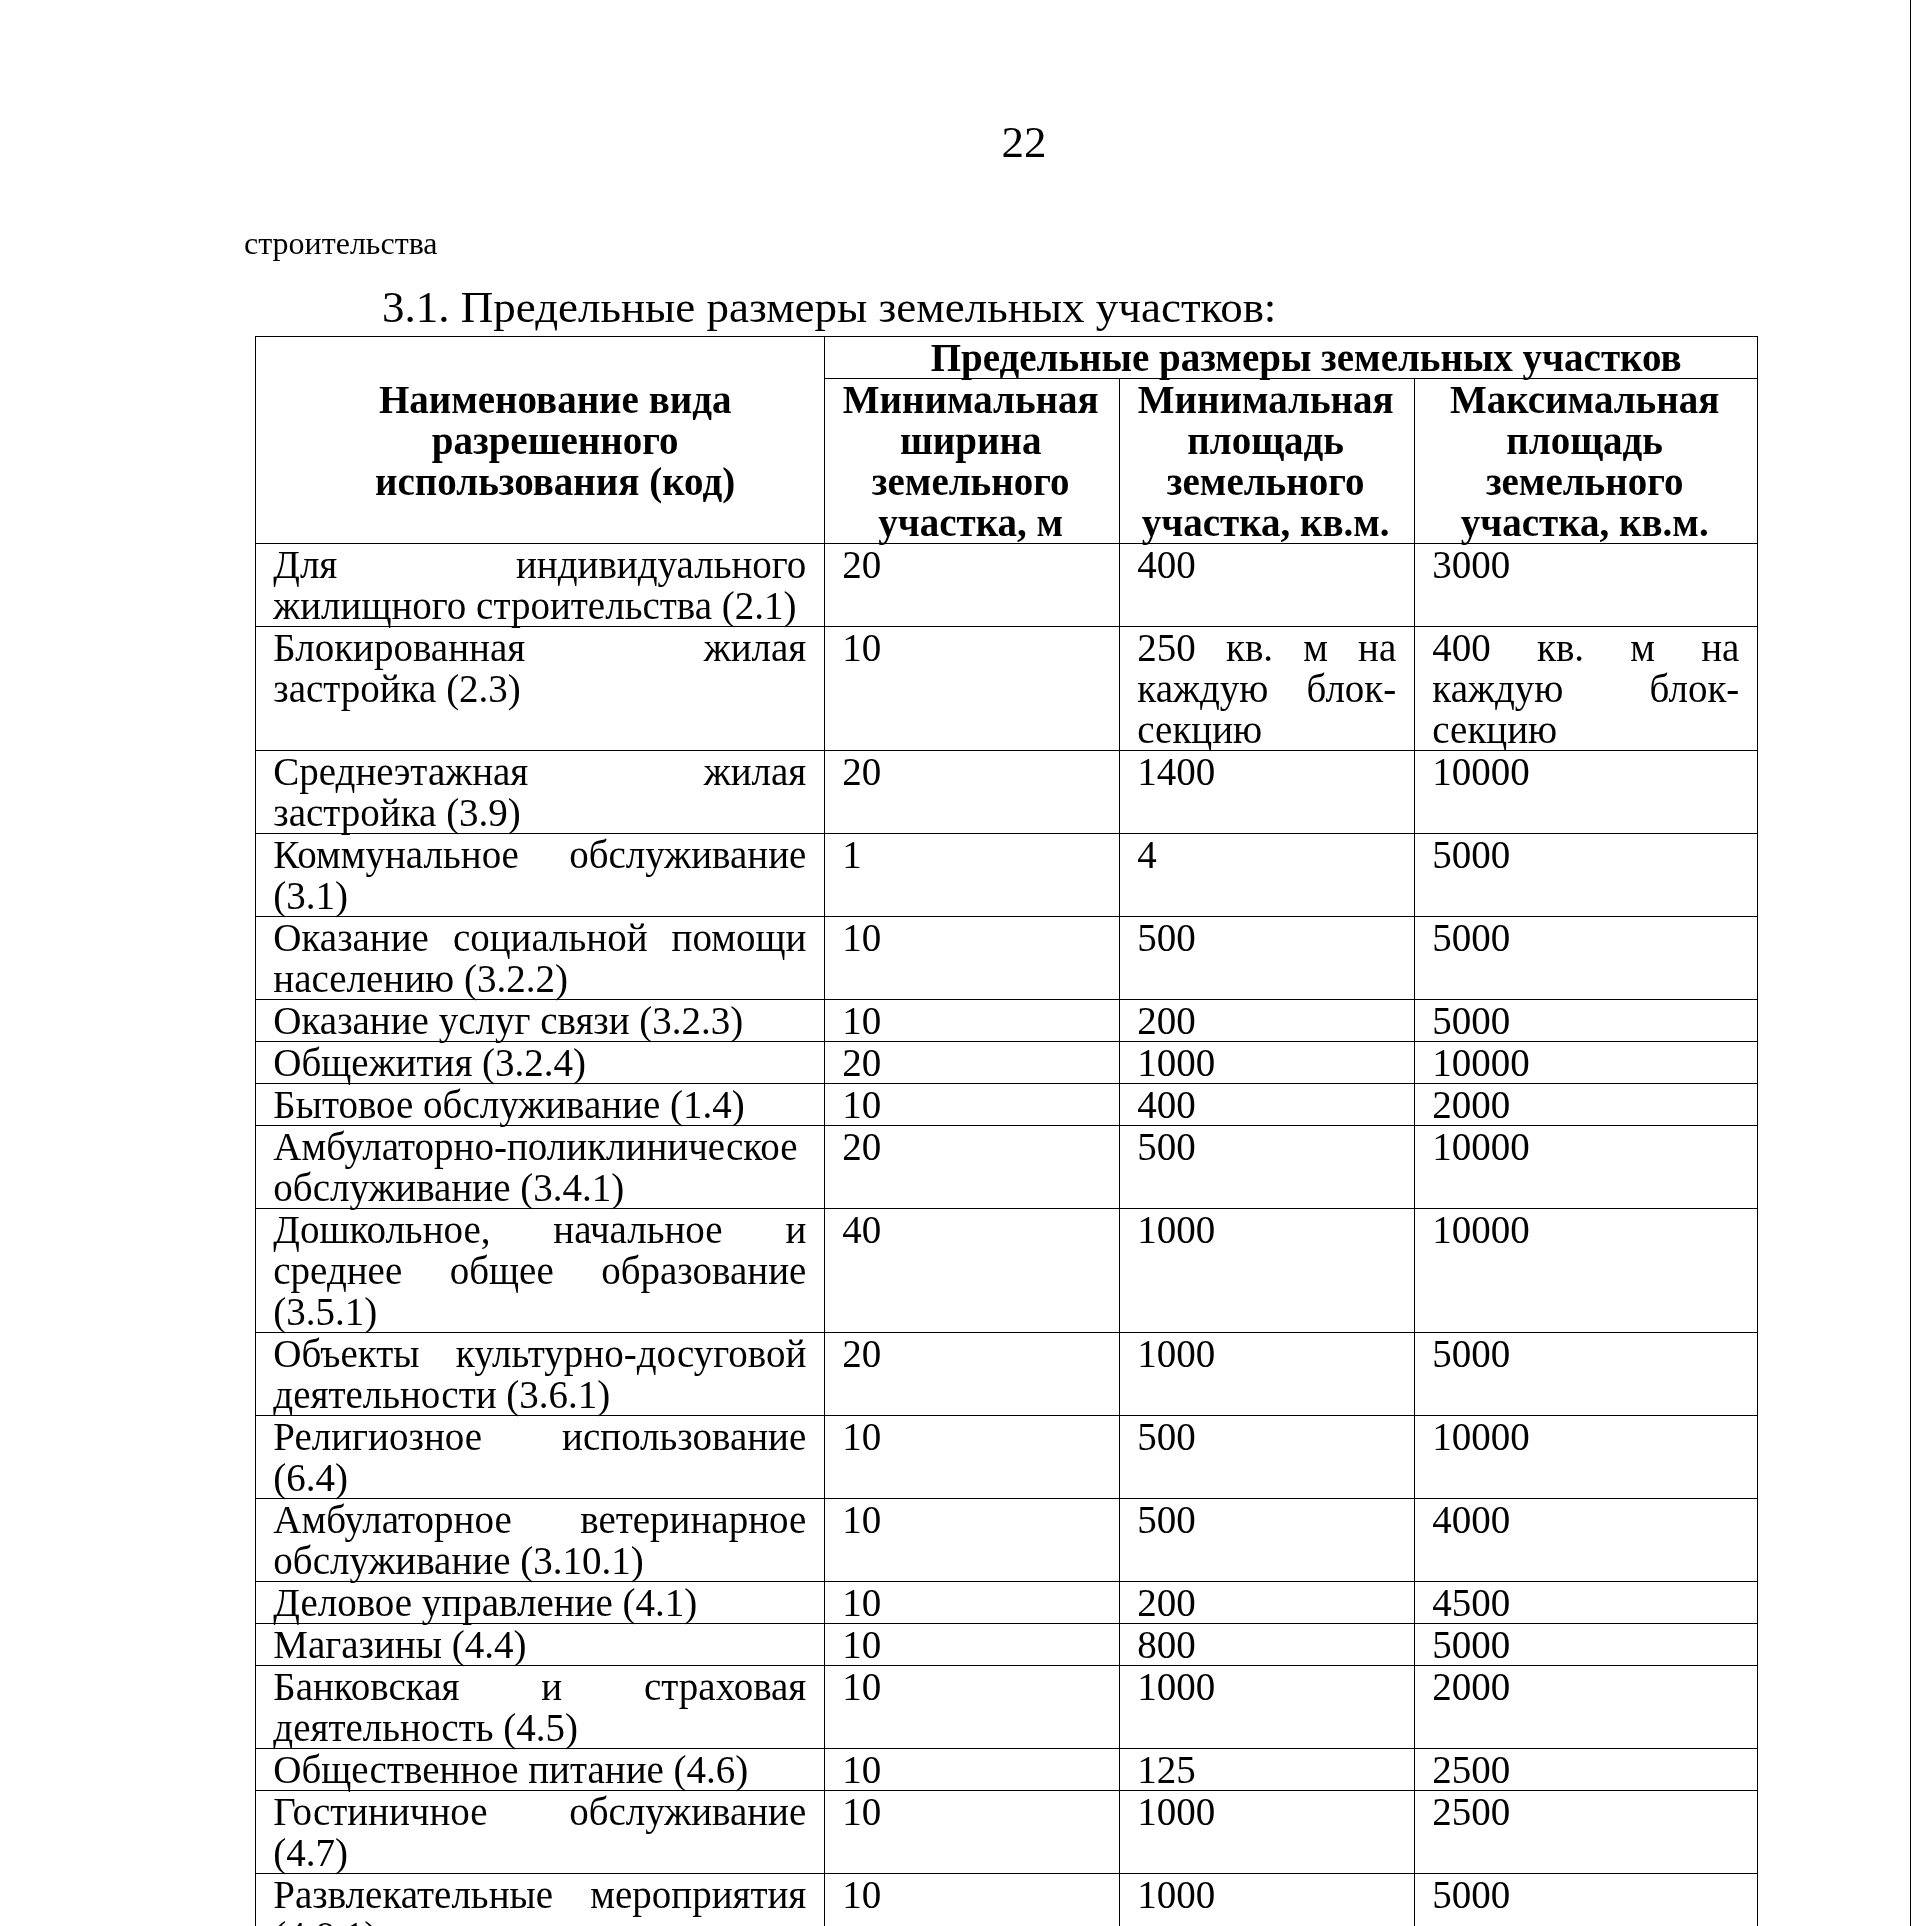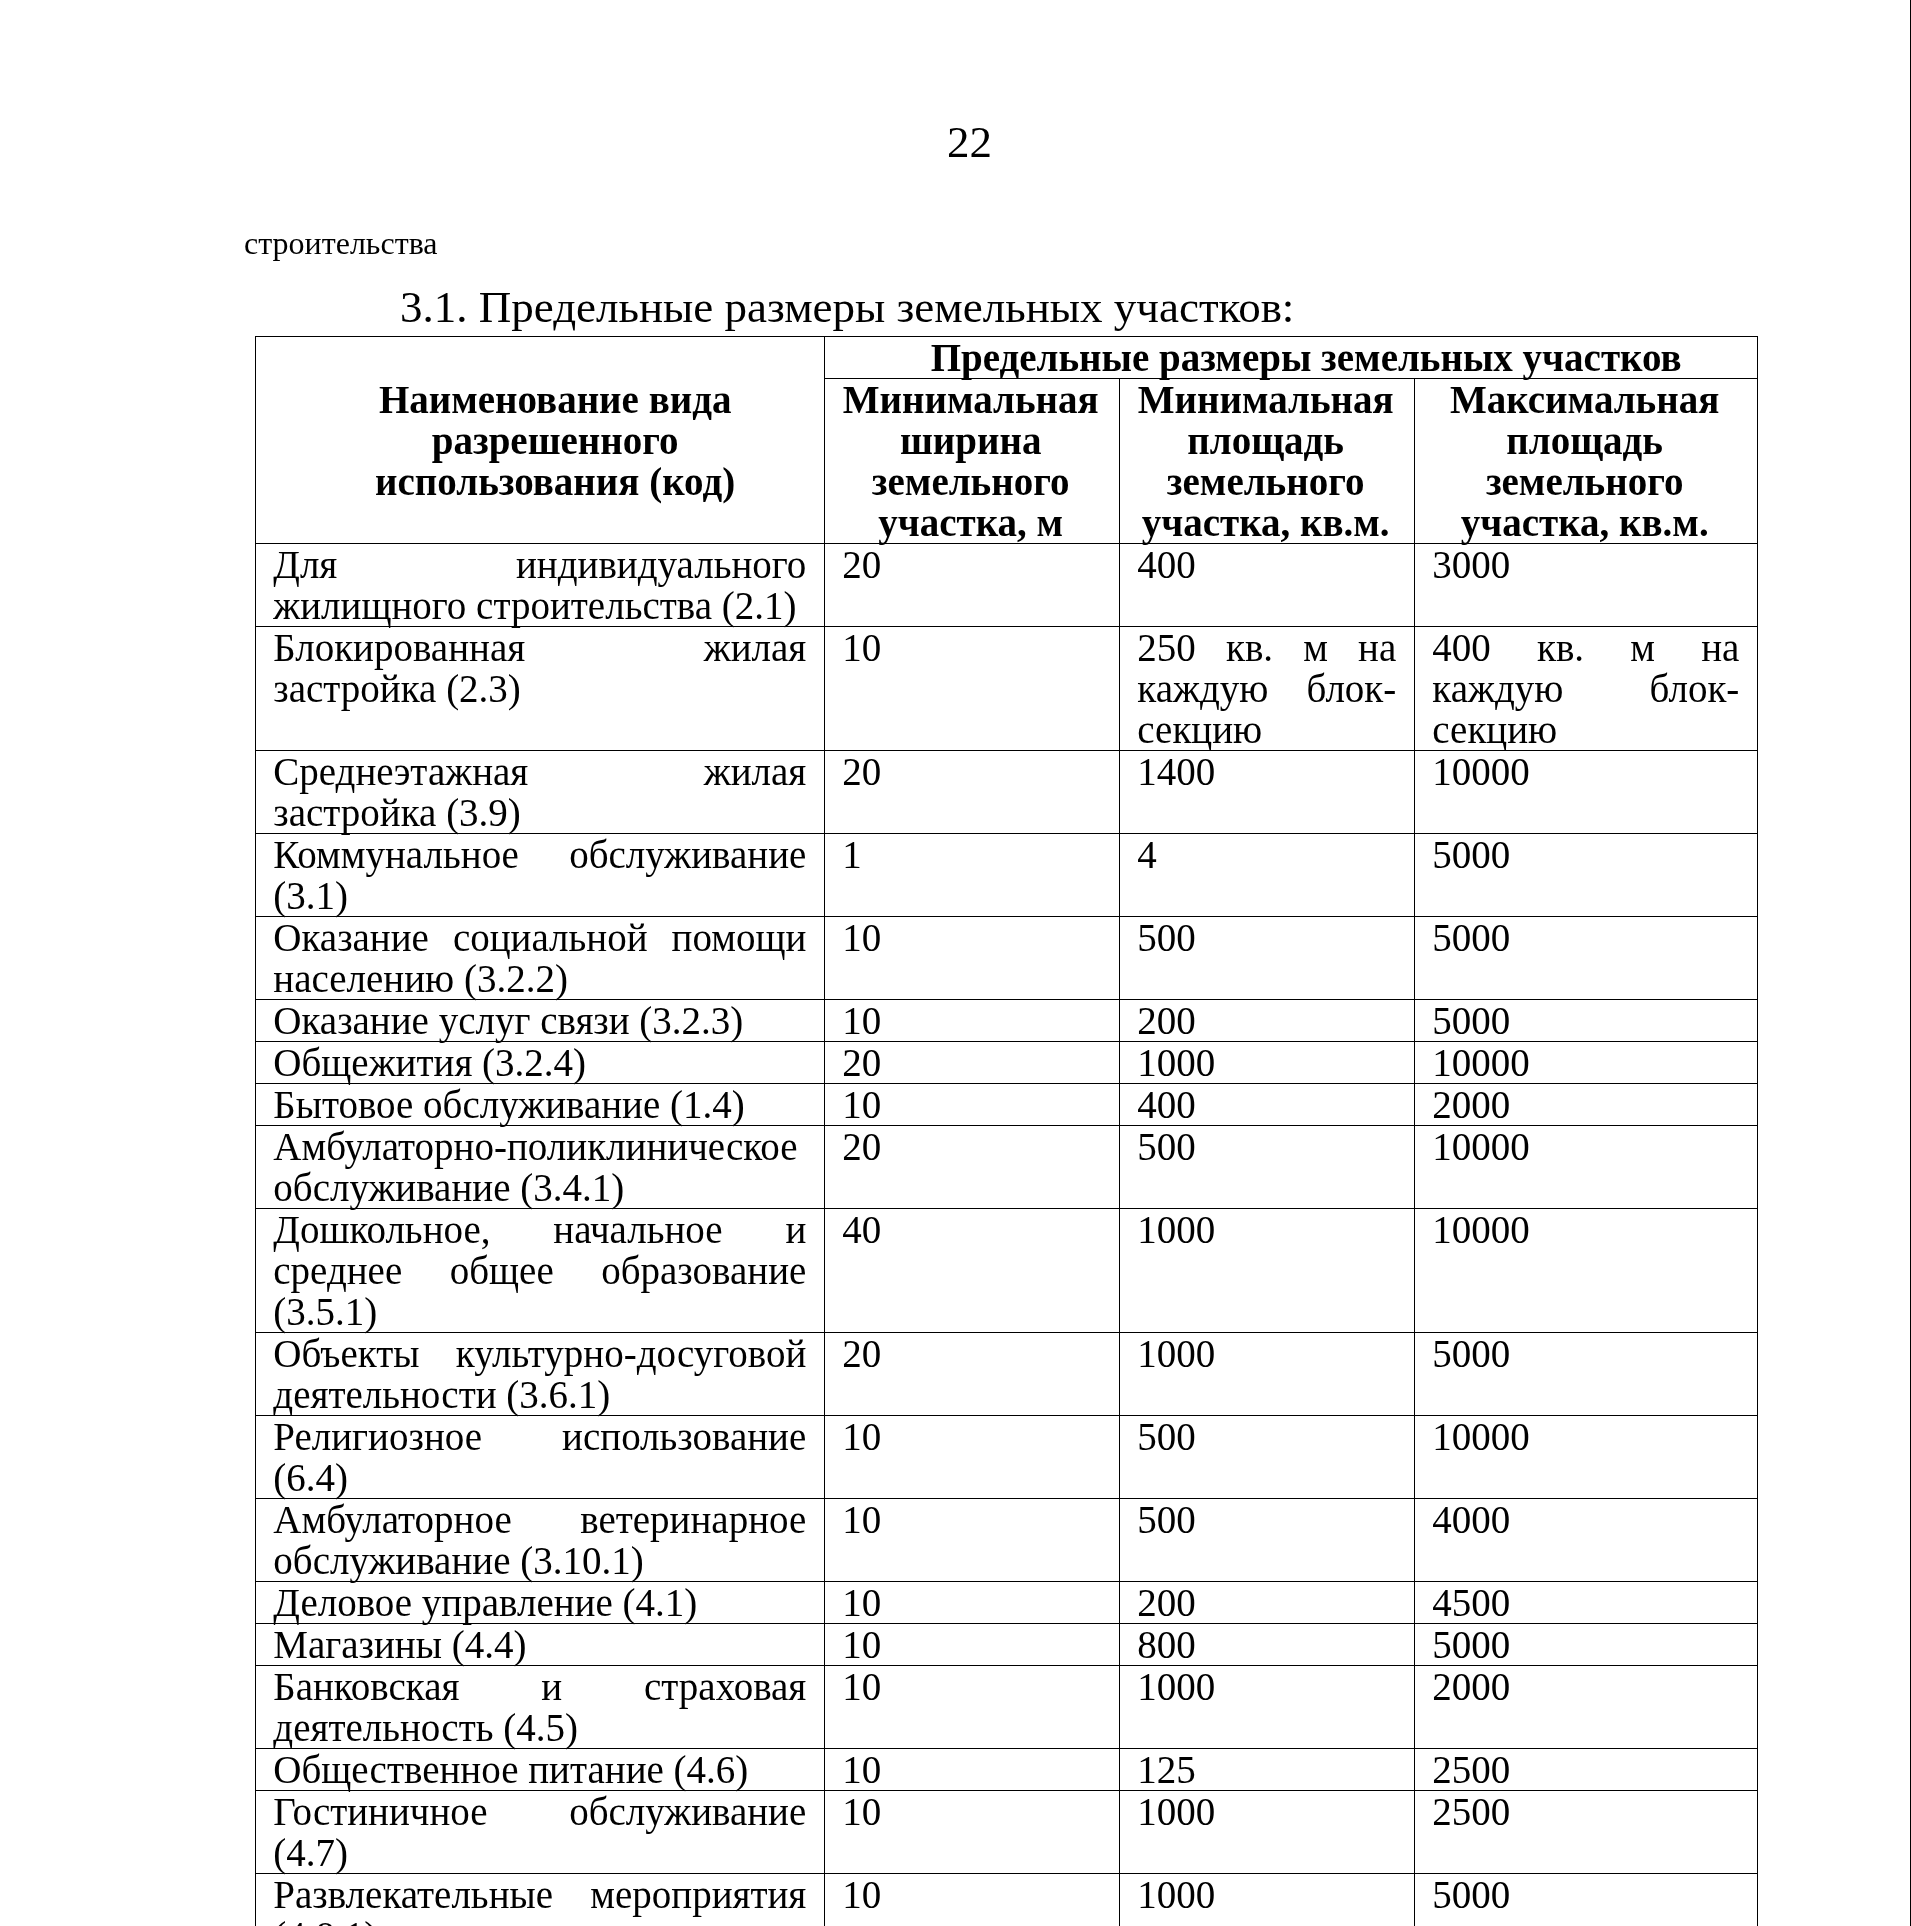--- a/index.html
+++ b/index.html
@@ -21,35 +21,36 @@
       left: 1910px;
       width: 0.8px;
       height: 2703px;
       background: #000000;
     }
     .page-number {
       position: absolute;
       top: 116px;
       left: 947px;
       width: 154px;
+      text-align: center;
       font-size: 45px;
       line-height: 52px;
     }
     .continuation-text {
       position: absolute;
       top: 217px;
       left: 244px;
       font-size: 32px;
       line-height: 52px;
       white-space: nowrap;
     }
     .section-heading {
       position: absolute;
       top: 281px;
-      left: 400px;
+      left: 382px;
       font-size: 45px;
       line-height: 52px;
       white-space: nowrap;
     }
     .limits-table {
       position: absolute;
       top: 336px;
       left: 255px;
       width: 1503px;
       border-collapse: collapse;

